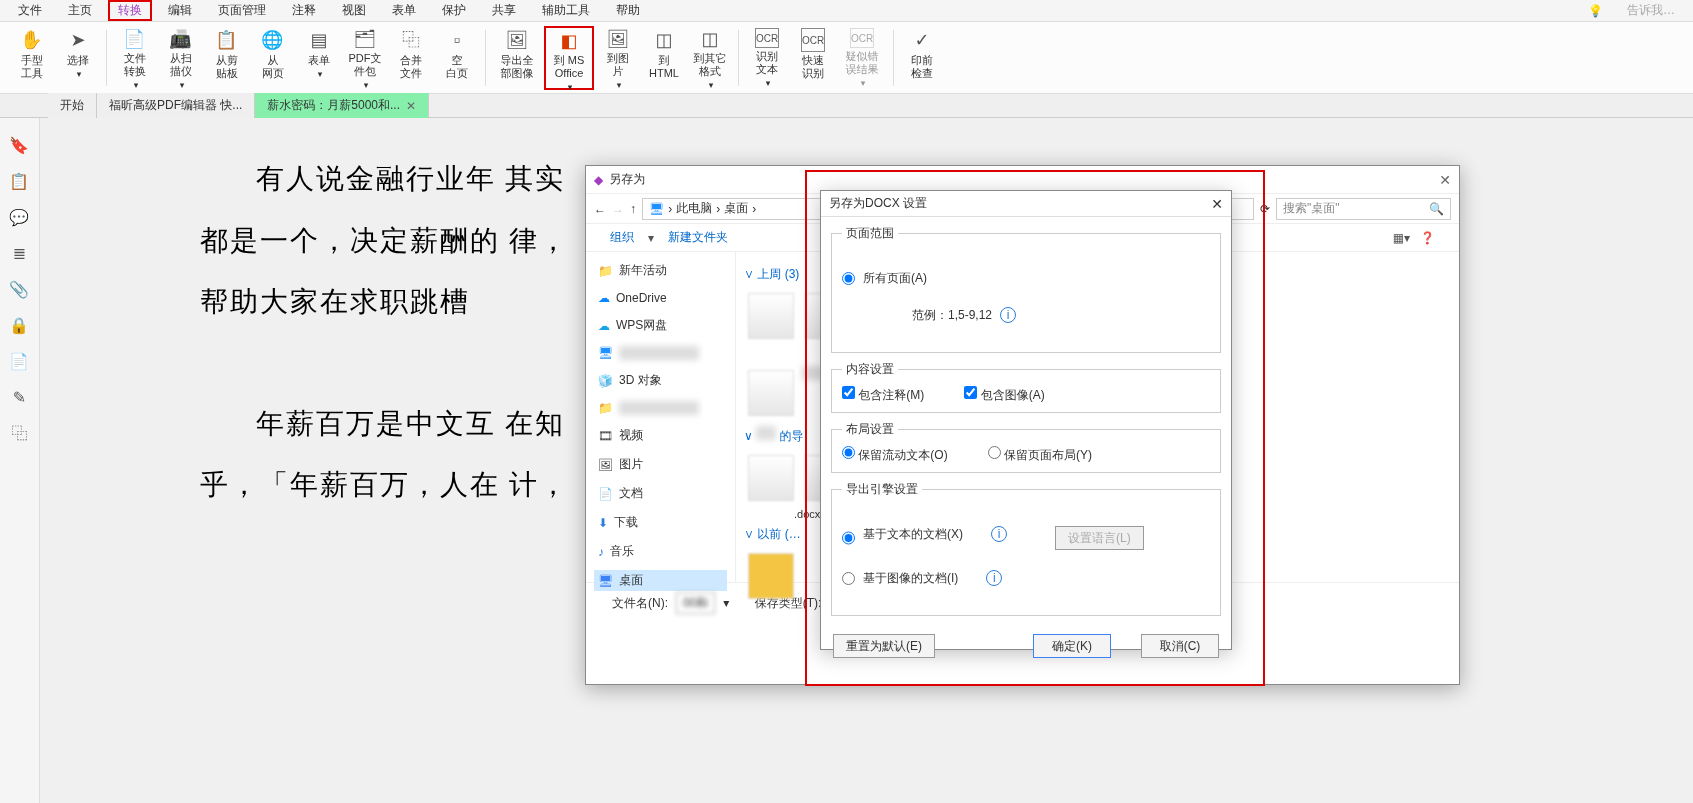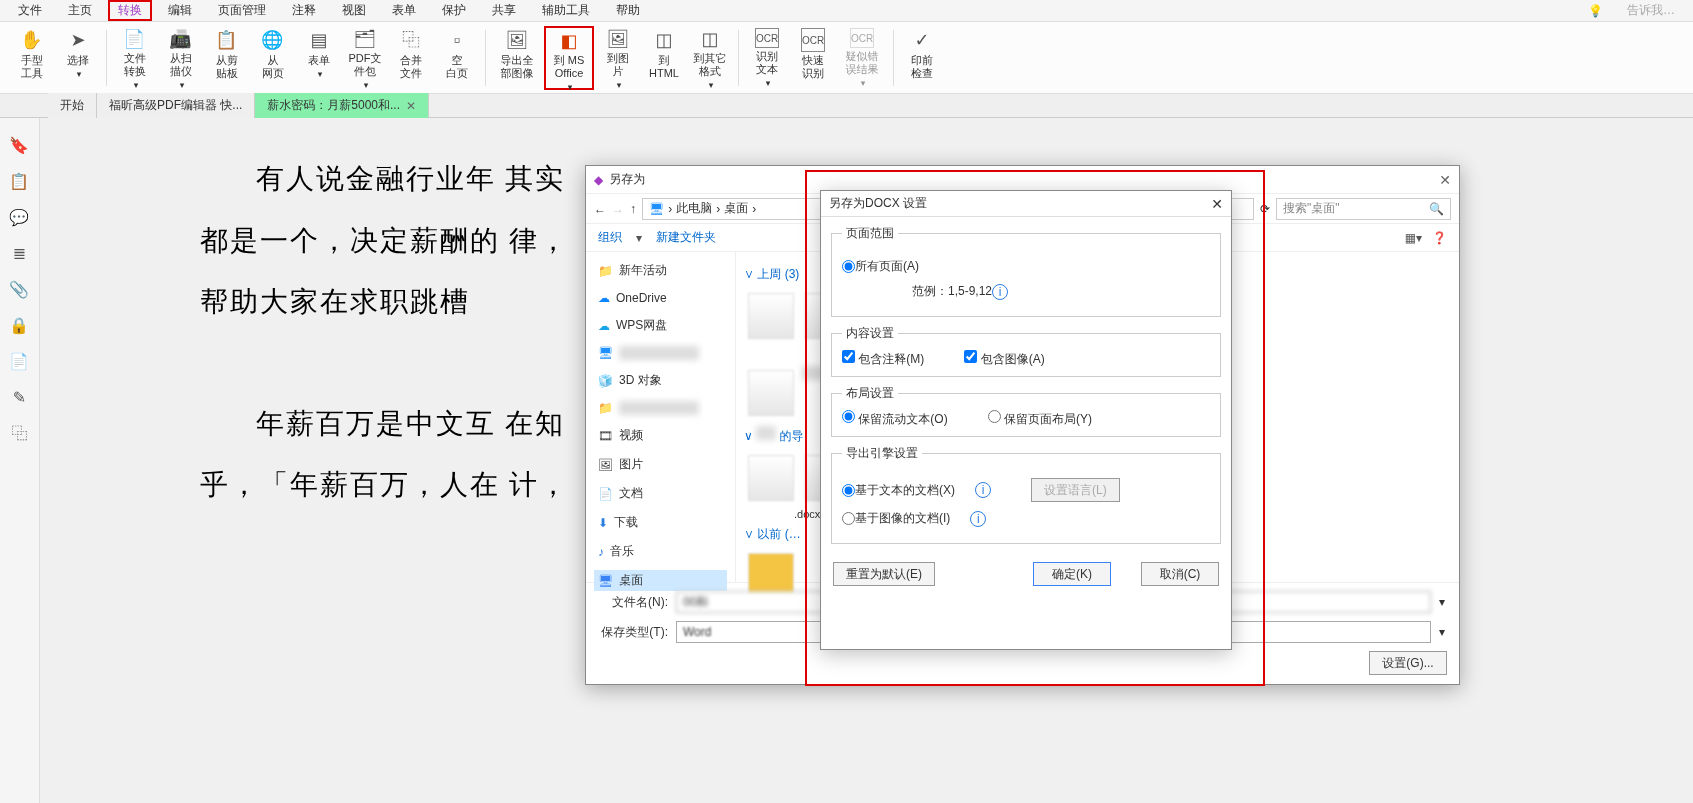--- a/index.html
+++ b/index.html
@@ -25,44 +25,44 @@
 .doc p{font-size:28px;font-family:"SimSun",serif;line-height:2.2;text-align:justify;letter-spacing:2px;color:#000}
 .doc .p1{text-indent:2em}
 .doc .gap{height:60px}
 
 .saveas{position:absolute;left:585px;top:165px;width:875px;height:520px;background:#fff;border:1px solid #888;box-shadow:0 4px 20px rgba(0,0,0,.3);z-index:10}
 .saveas .titlebar{height:28px;display:flex;align-items:center;padding:0 8px;gap:6px;border-bottom:1px solid #eee}
 .saveas .titlebar .x{margin-left:auto;cursor:pointer;font-size:14px;color:#666}
 .saveas .navrow{height:30px;display:flex;align-items:center;padding:0 8px;gap:6px;border-bottom:1px solid #eee}
 .saveas .navrow .pathbox{flex:1;border:1px solid #ccc;height:22px;display:flex;align-items:center;padding:0 6px;gap:4px;font-size:12px}
 .saveas .navrow .searchbox{width:175px;border:1px solid #ccc;height:22px;display:flex;align-items:center;padding:0 6px;color:#888}
-.saveas .toolbar2{height:28px;display:flex;align-items:center;padding:0 12px;gap:14px;color:#06c;border-bottom:1px solid #eee}
+.saveas .toolbar2{height:28px;display:flex;align-items:center;padding:0 24px;gap:14px;color:#06c;border-bottom:1px solid #eee}
 .saveas .toolbar2 .right{margin-left:auto;display:flex;gap:10px;color:#555}
 .saveas .body{display:flex;height:330px}
 .saveas .tree{width:150px;border-right:1px solid #eee;padding:8px;display:flex;flex-direction:column;gap:8px;font-size:12px}
 .saveas .tree .item{display:flex;align-items:center;gap:6px;padding:2px 4px}
 .saveas .tree .item.sel{background:#cde8ff}
 .saveas .filearea{flex:1;padding:8px;font-size:12px;position:relative}
 .saveas .filearea .grp{color:#06c;margin:6px 0}
 .saveas .filearea .thumb{width:46px;height:46px;background:linear-gradient(#fff,#e6e6e6);border:1px solid #ddd;margin:4px;display:inline-block;filter:blur(1px)}
-.saveas .bottom{padding:8px 12px;display:flex;flex-direction:column;gap:8px;border-top:1px solid #eee}
+.saveas .bottom{padding:8px 12px;display:flex;flex-direction:row;gap:20px;border-top:1px solid #eee}
 .saveas .brow{display:flex;align-items:center;gap:8px}
 .saveas .brow label{width:70px;text-align:right}
 .saveas .brow .field{flex:1;height:22px;border:1px solid #aaa;background:#fff;padding:0 6px;display:flex;align-items:center;color:#333}
 .saveas .brow .field.blur{filter:blur(2px)}
 .btn{min-width:78px;height:24px;border:1px solid #999;background:#f4f4f4;display:inline-flex;align-items:center;justify-content:center;cursor:pointer;font-size:12px;padding:0 12px}
 .btn.primary{border:1px solid #3b82f6}
 .btn.disabled{color:#aaa;background:#f0f0f0}
 
 .cfg{position:absolute;left:820px;top:190px;width:412px;height:460px;background:#fff;border:1px solid #888;z-index:20;box-shadow:0 4px 20px rgba(0,0,0,.25)}
 .cfg .hdr{height:26px;display:flex;align-items:center;padding:0 8px;border-bottom:1px solid #ddd}
 .cfg .hdr .x{margin-left:auto;cursor:pointer;font-size:14px}
 .cfg fieldset{border:1px solid #ccc;margin:8px 10px;padding:8px 10px;font-size:12px}
 .cfg fieldset legend{padding:0 4px}
-.cfg .row{display:flex;align-items:center;gap:0;margin:8px 0}
+.cfg .row{display:flex;gap:8px;margin:20px 0}
 .cfg input[type=text]{border:1px solid #aaa;height:20px;padding:0 6px;width:160px}
 .cfg select{border:1px solid #aaa;height:22px;width:196px}
 .cfg .info{color:#2a7de1;font-size:12px;width:16px;height:16px;border:1px solid #2a7de1;border-radius:50%;display:inline-flex;align-items:center;justify-content:center}
 .cfg .dual{display:flex;gap:40px}
 .cfg .footer{display:flex;justify-content:space-between;padding:10px 12px}
 .redbox{position:absolute;border:2px solid #d00;pointer-events:none}
 .redbox.r1{left:805px;top:170px;width:460px;height:516px;z-index:25}
 .caret{font-size:9px;margin-left:2px}
 .cloud{color:#0a84ff}
 .pcicon{color:#1e90ff}

